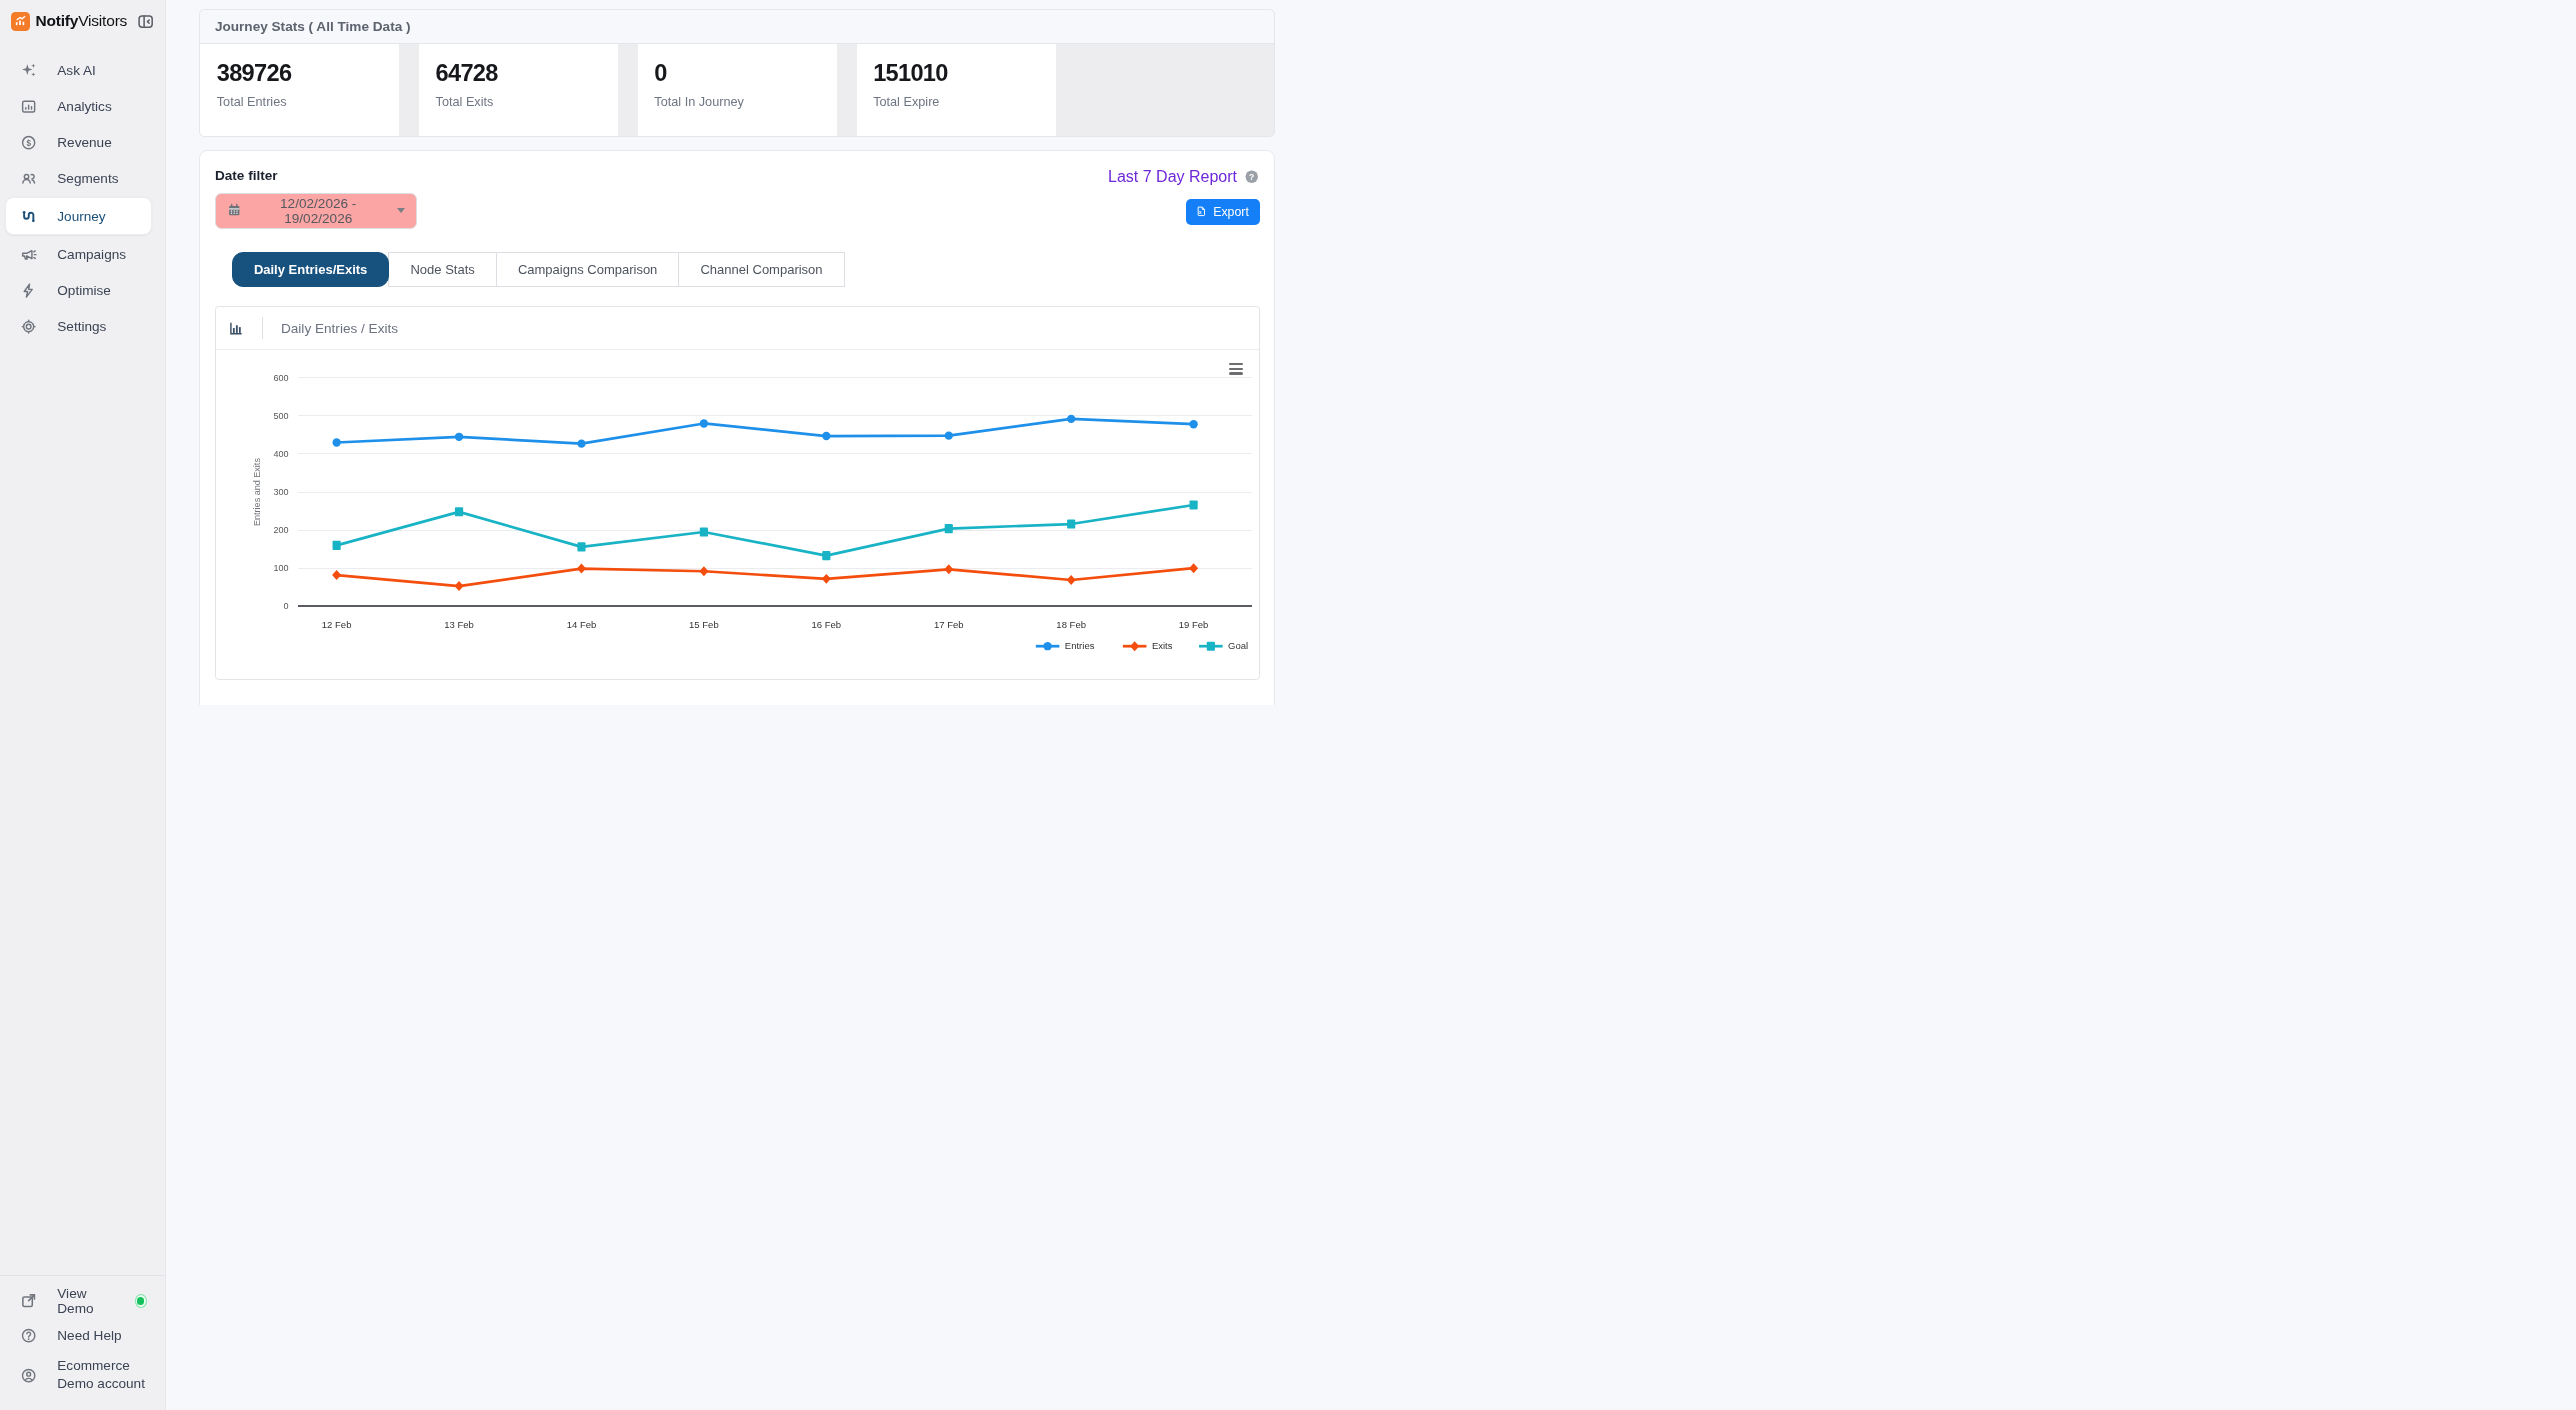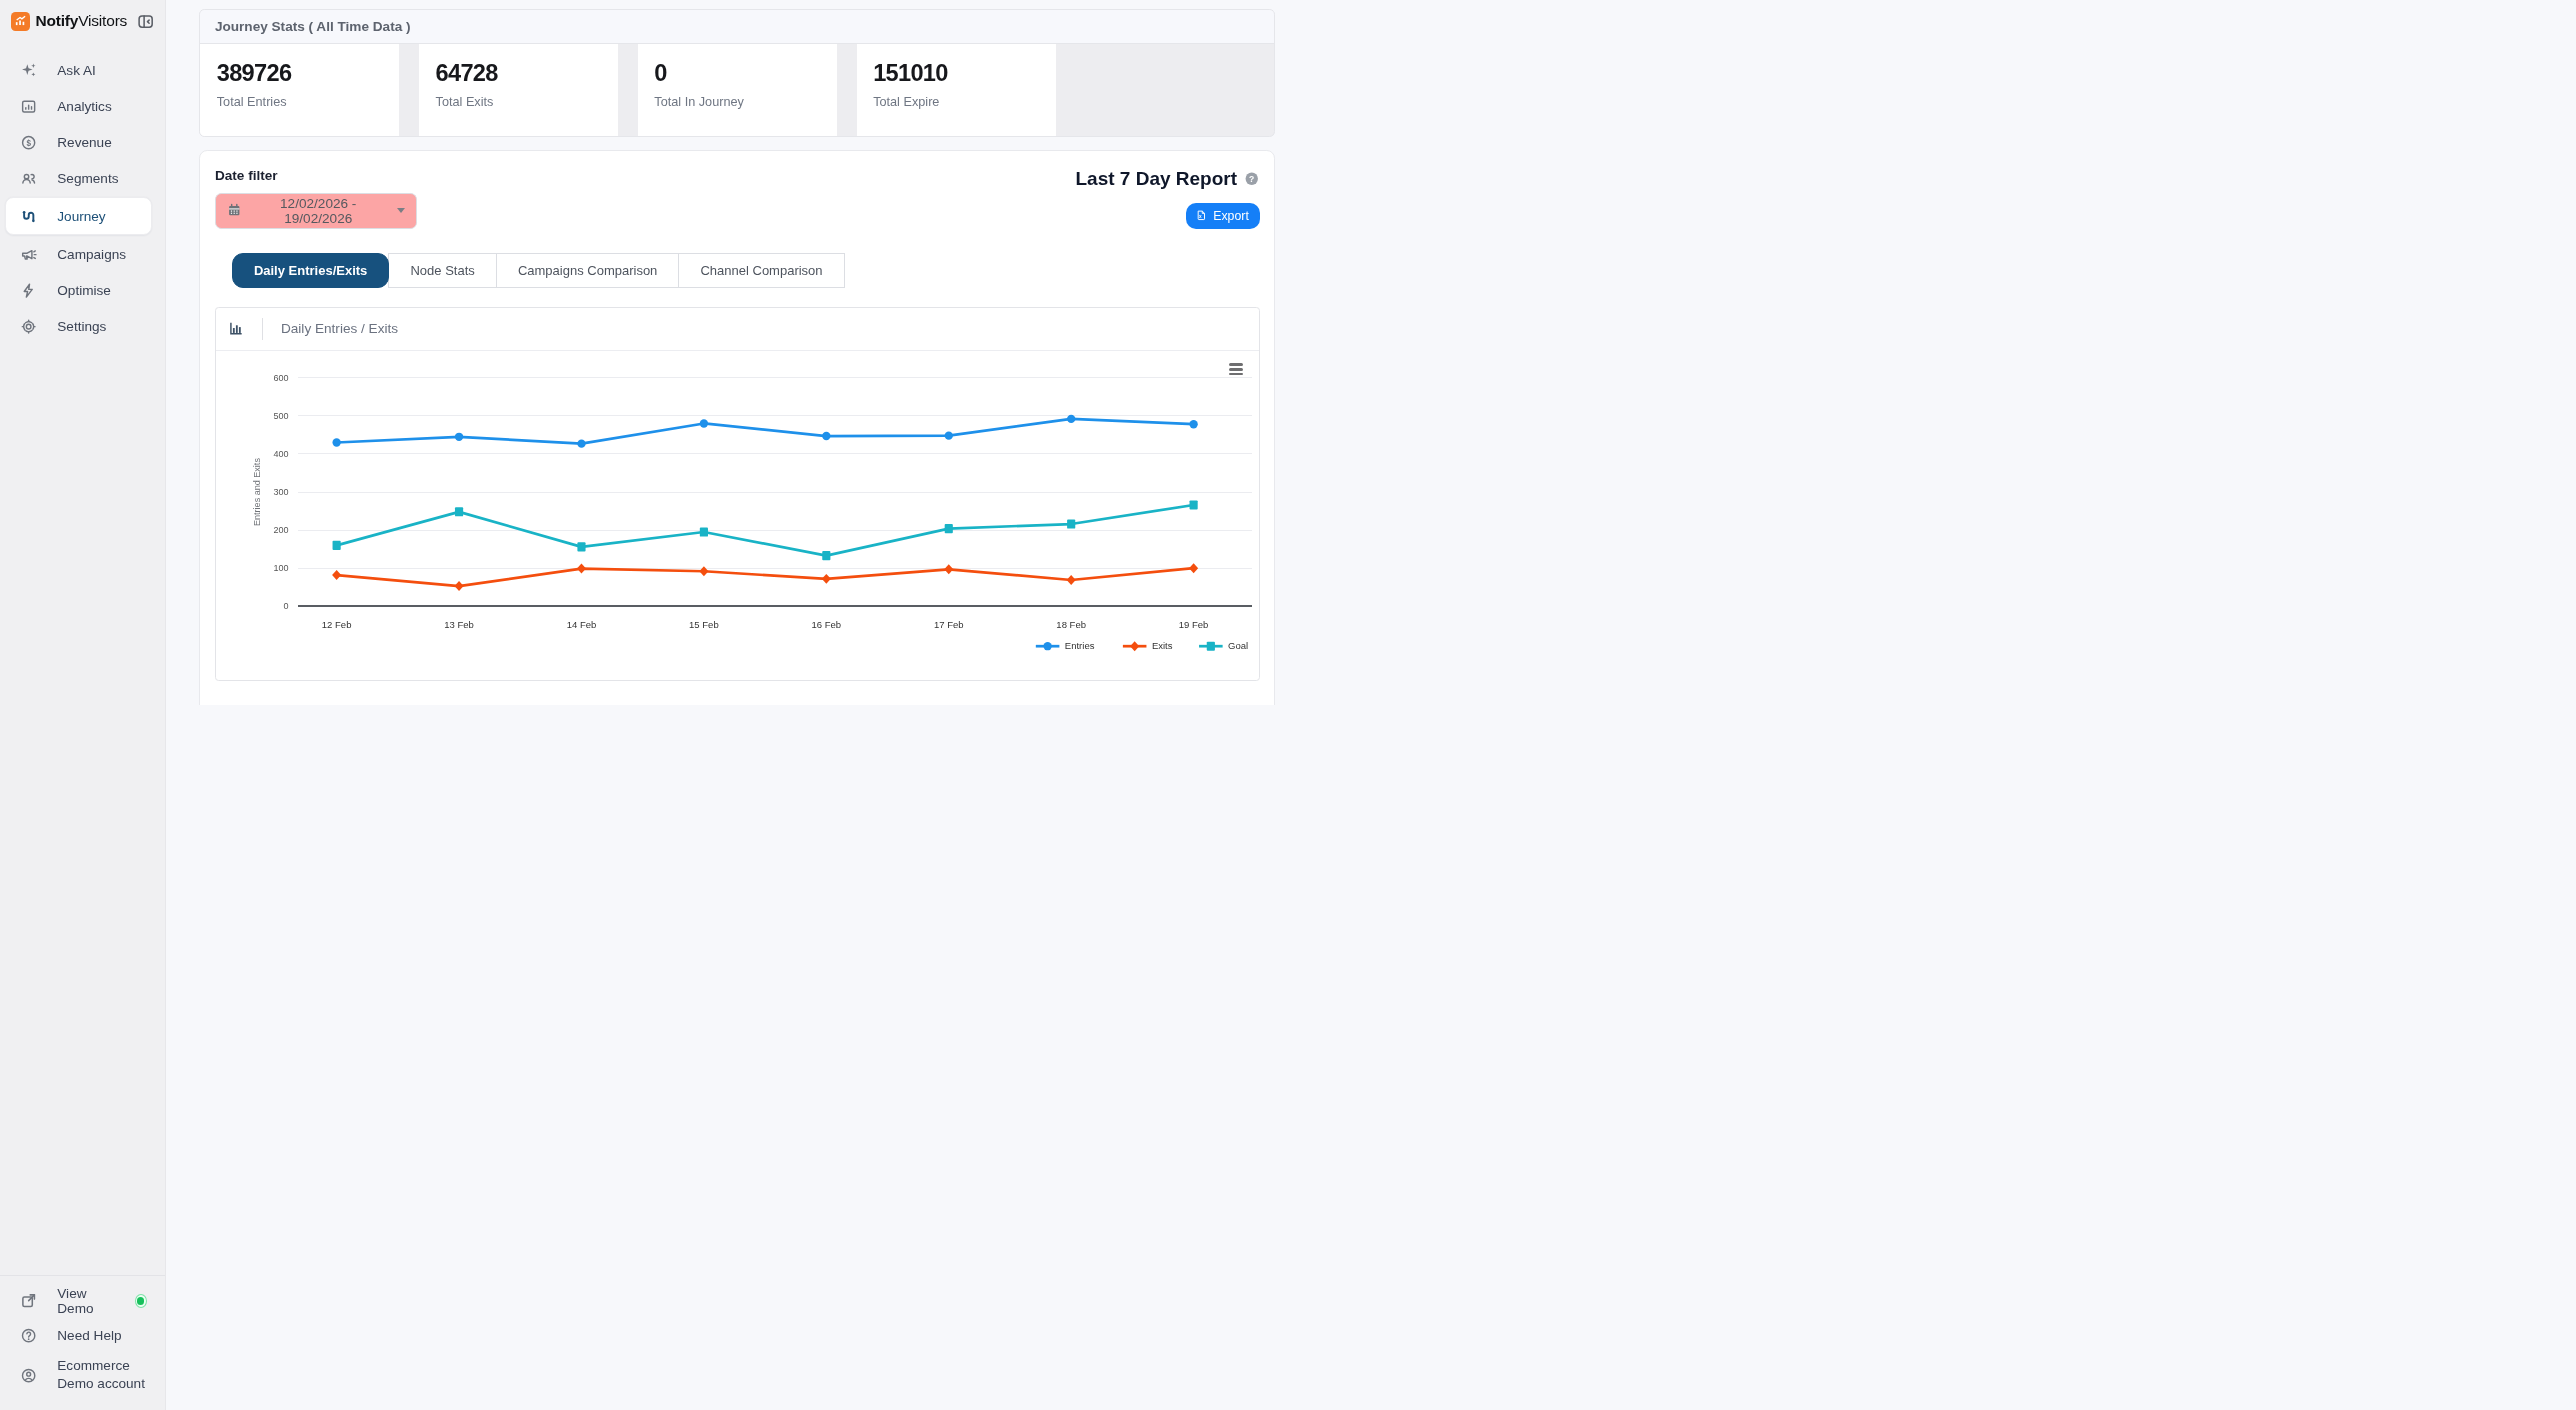--- a/index.html
+++ b/index.html
@@ -46,24 +46,24 @@
     padding:14.5px 14.5px 18px 14.5px; min-height:564px; }
   .filter-row { display:flex; justify-content:space-between; align-items:flex-start; }
   .filter-label { font-size:13.6px; font-weight:700; color:#1c2130; padding-top:1.8px; }
   .date-btn { margin-top:10px; display:flex; align-items:center; gap:8.2px; width:202px; height:36px;
     background:#fca5a5; border:0.9px solid #dcdee3; border-radius:6.4px; padding:0 11px; cursor:pointer;
     font-size:13.6px; color:#55595f; font-family:inherit; }
   .date-btn .caret { margin-left:1.8px; width:0; height:0; border-left:4.1px solid transparent;
     border-right:4.1px solid transparent; border-top:5px solid #7a7e85; }
   .filter-right { display:flex; flex-direction:column; align-items:flex-end; gap:13.6px; padding-top:1.8px; }
   .report-row { display:flex; align-items:center; gap:7.3px; }
-  .report-row a { font-size:19px; font-weight:700; color:#0f172a; text-decoration:none; cursor:pointer; }
+  .report-row a { font-size:16px; font-weight:400; color:#6d28d9; text-decoration:none; cursor:pointer; }
   .qicon { display:flex; cursor:pointer; }
   .export-btn { display:flex; align-items:center; gap:5.5px; background:#157ff7; color:#fff; border:none;
-    border-radius:10px; padding:5.5px 11px 6.4px 9px; font-size:12.3px; font-family:inherit; cursor:pointer; }
+    border-radius:5px; padding:5.5px 11px 6.4px 9px; font-size:12.3px; font-family:inherit; cursor:pointer; }
 
   .tabs { display:flex; margin-top:23.6px; }
   .tab { height:35px; display:flex; align-items:center; padding:0 21px; background:#fff;
     border:0.9px solid #dcdee3; margin-left:-0.9px; font-size:13px; color:#4e545e; cursor:pointer; white-space:nowrap; }
   .tab:first-child { margin-left:17px;border-radius:11px; }
   .tab.active { background:#17517e; border-color:#17517e; color:#fff; font-weight:600; z-index:1; }
 
   .chart-card { margin-top:19px; border:0.9px solid #e3e4e8; border-radius:3.6px; min-height:374px; }
   .chart-head { display:flex; align-items:center; gap:18px; padding:10px 11.8px; border-bottom:0.9px solid #ecedf1; }
   .chart-head .vdiv { width:0.9px; height:22px; background:#dfe0e4; }

